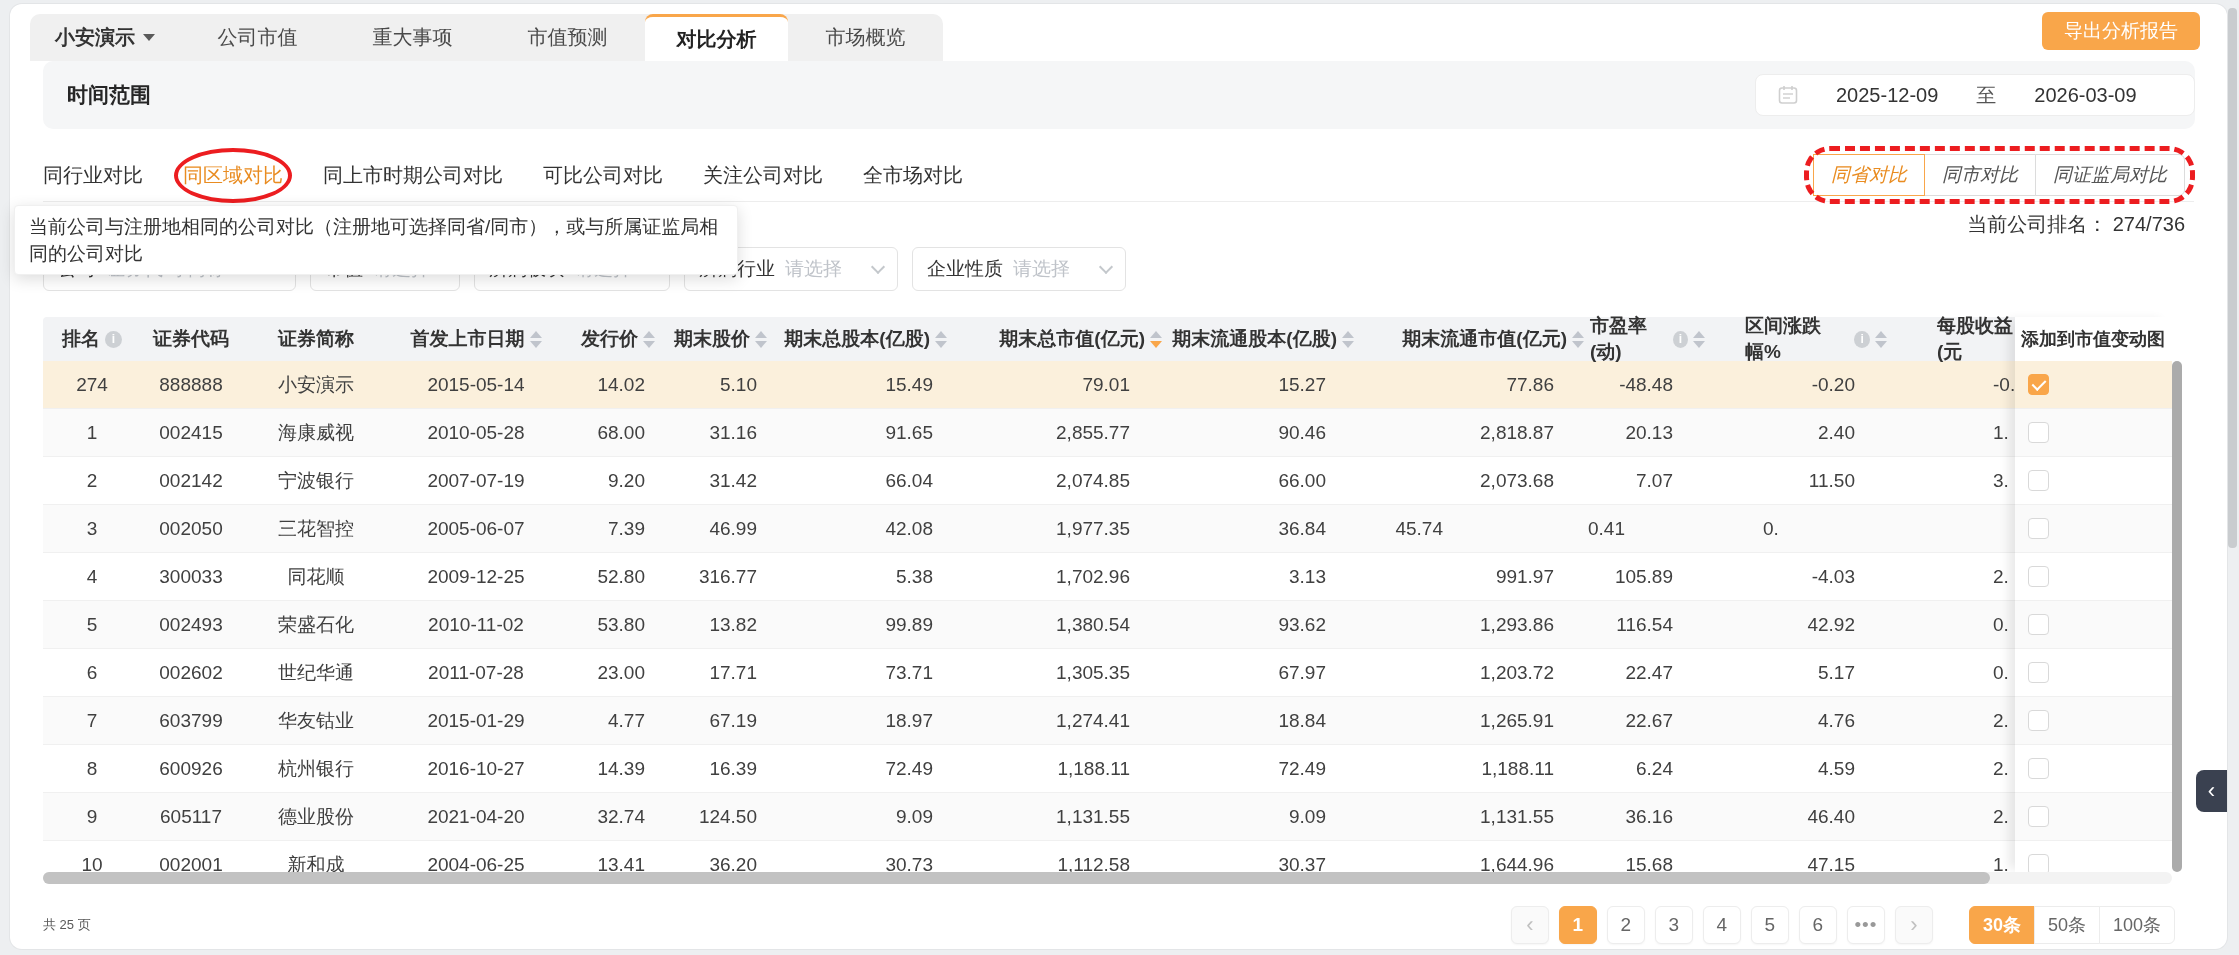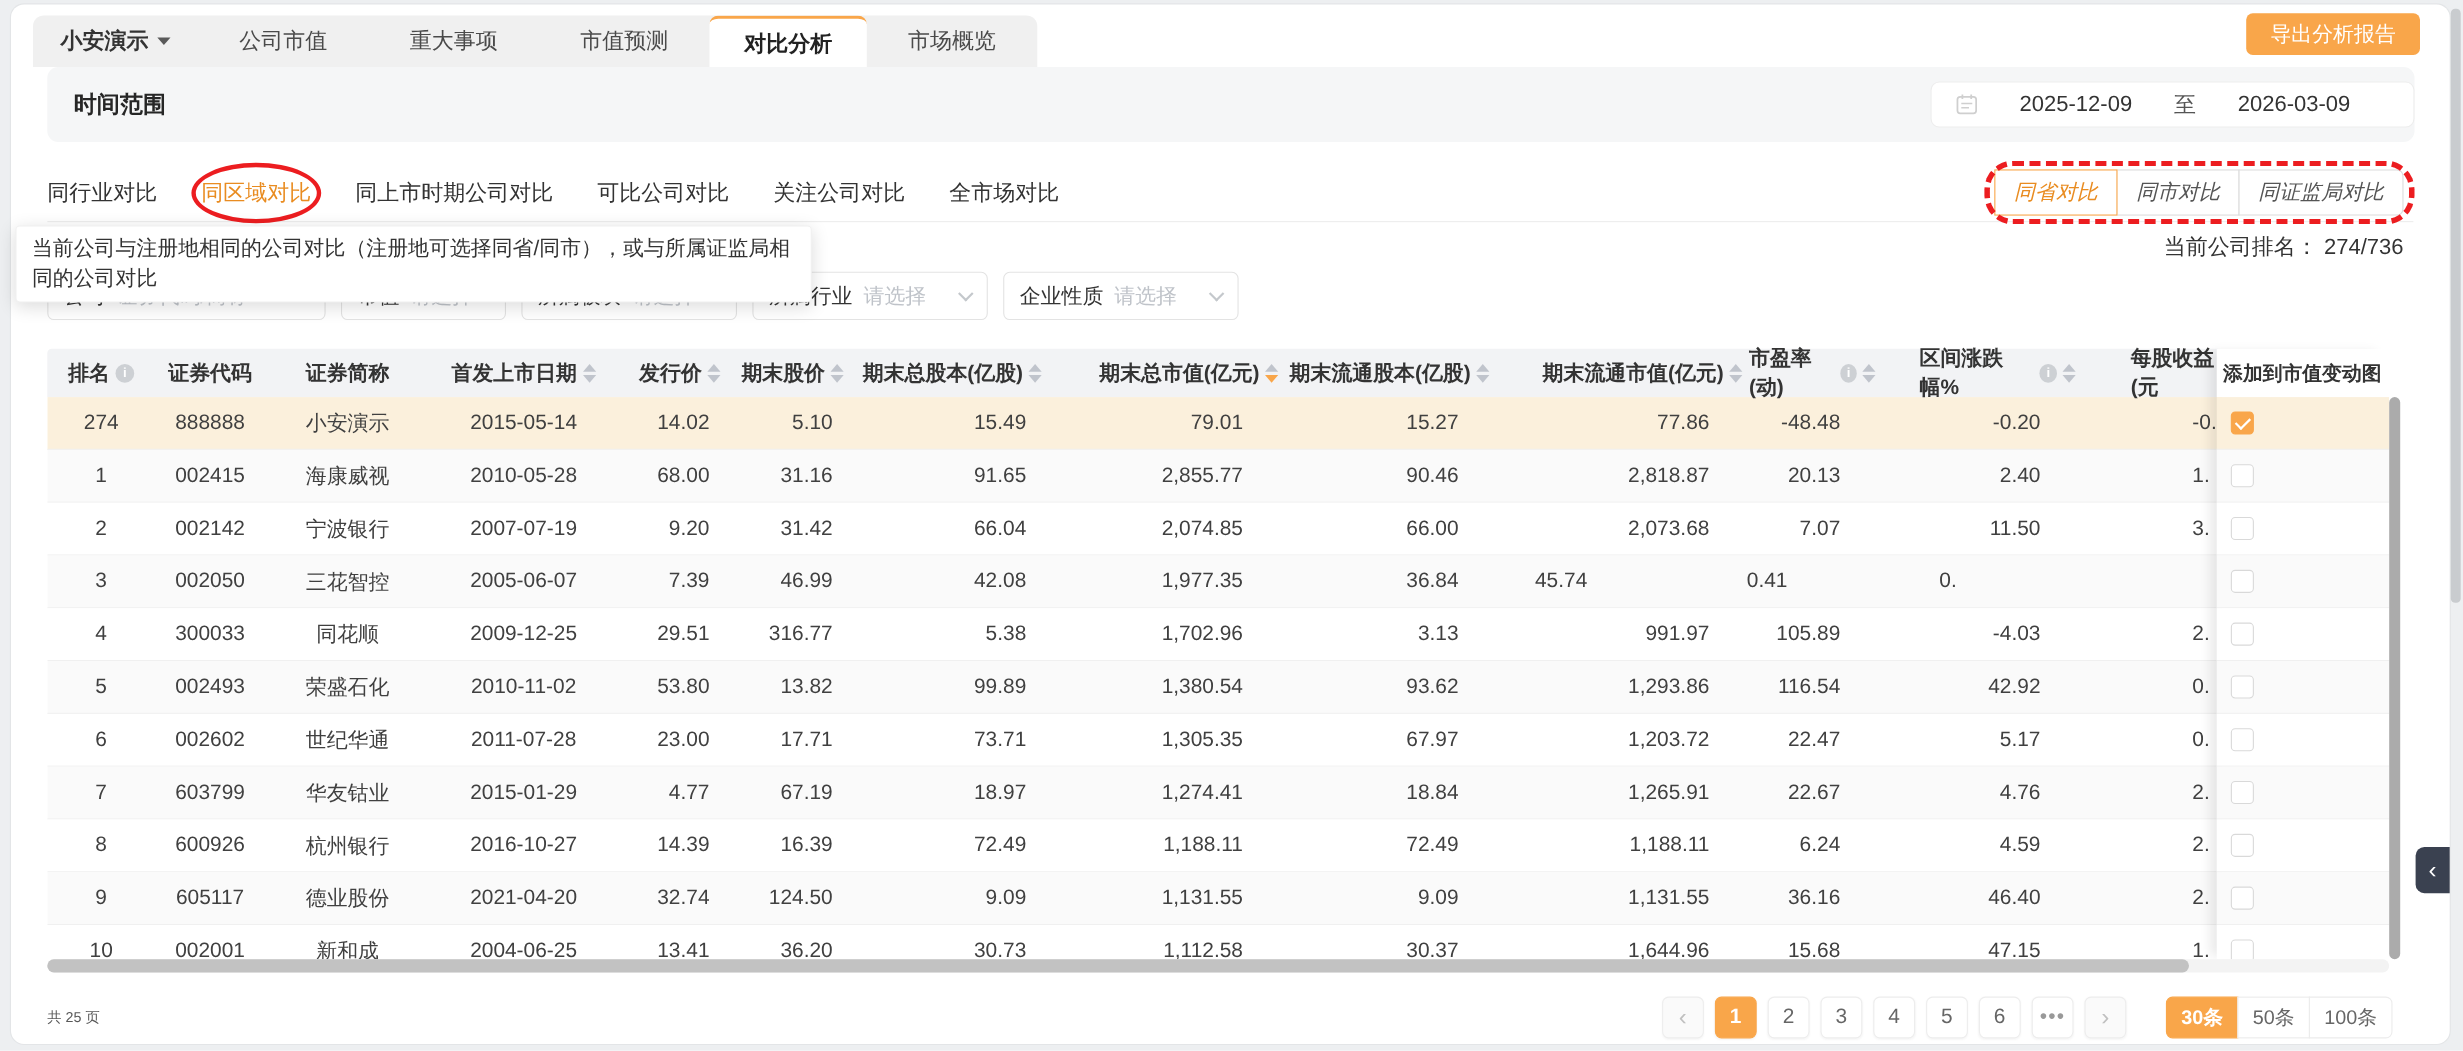--- a/index.html
+++ b/index.html
@@ -358,21 +358,21 @@
           <div class="td" style="width: 190px; justify-content: flex-end; padding-right: 34px;">36.84</div>
           <div class="td" style="width: 155px; justify-content: flex-end; padding-right: 72px;">45.74</div>
           <div class="td" style="width: 160px; justify-content: flex-end; padding-right: 50px;">0.41</div>
           <div class="td" style="width: 115px; justify-content: flex-start; padding-left: 88px;">0.</div>
         </div>
         <div class="row">
           <div class="td" style="width: 98px; justify-content: center;">4</div>
           <div class="td" style="width: 100px; justify-content: center;">300033</div>
           <div class="td" style="width: 150px; justify-content: center;">同花顺</div>
           <div class="td" style="width: 170px; justify-content: center;">2009-12-25</div>
-          <div class="td" style="width: 100px; justify-content: flex-end; padding-right: 16px;">29.51</div>
+          <div class="td" style="width: 100px; justify-content: flex-end; padding-right: 16px;">52.80</div>
           <div class="td" style="width: 112px; justify-content: flex-end; padding-right: 16px;">316.77</div>
           <div class="td" style="width: 180px; justify-content: flex-end; padding-right: 20px;">5.38</div>
           <div class="td" style="width: 217px; justify-content: flex-end; padding-right: 40px;">1,702.96</div>
           <div class="td" style="width: 190px; justify-content: flex-end; padding-right: 34px;">3.13</div>
           <div class="td" style="width: 230px; justify-content: flex-end; padding-right: 36px;">991.97</div>
           <div class="td" style="width: 155px; justify-content: flex-end; padding-right: 72px;">105.89</div>
           <div class="td" style="width: 160px; justify-content: flex-end; padding-right: 50px;">-4.03</div>
           <div class="td" style="width: 115px; justify-content: flex-start; padding-left: 88px;">2.</div>
         </div>
         <div class="row alt">

